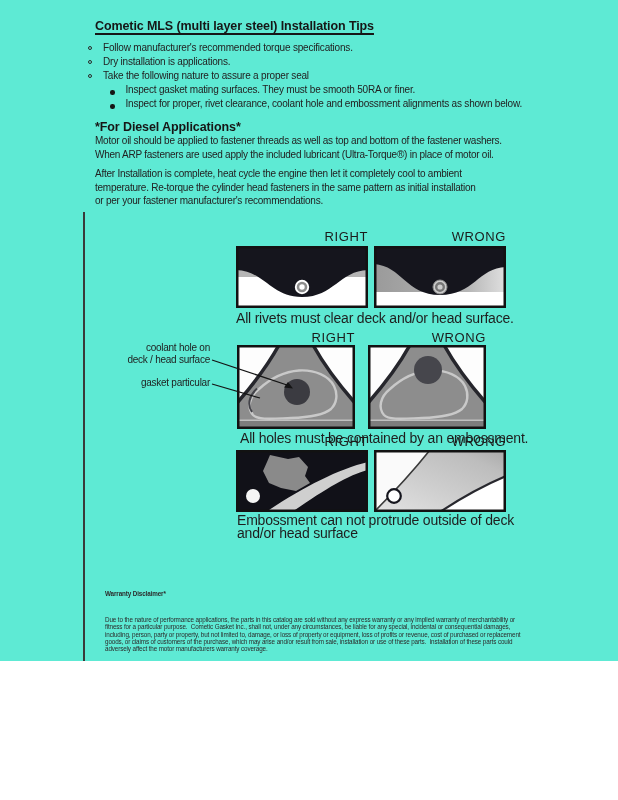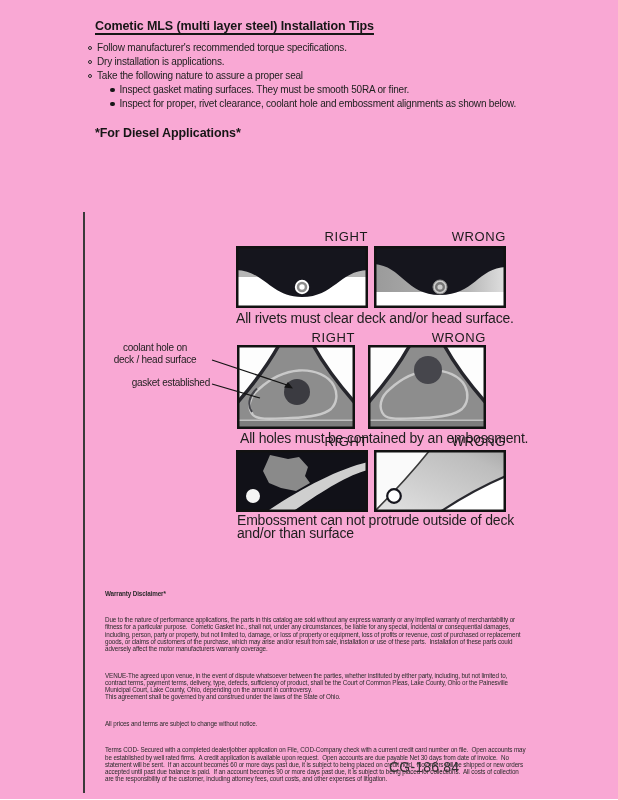--- a/index.html
+++ b/index.html
@@ -1,30 +1,30 @@
 <!DOCTYPE html>
 <html><head>
 <meta charset="utf-8">
 <style>
   * { margin:0; padding:0; box-sizing:border-box; }
   html,body { background:#ffffff; }
   .page {
-    position:relative; width:618px; height:799px; background:#f9a8d4;
+    position:relative; width:618px; height:661px; background:#5eead4;
     font-family:"Liberation Sans", sans-serif; color:#1f1f1f; overflow:hidden;
   }
   .abs { position:absolute; }
   .title {
     font-size:12.5px; font-weight:bold; color:#161616;
     text-decoration:underline; text-decoration-thickness:1.5px; text-underline-offset:3px;
     letter-spacing:-0.1px;
   }
-  .b-row { display:flex; gap:5px; font-size:10px; letter-spacing:-0.2px; line-height:14px; color:#222; }
+  .b-row { display:flex; gap:11px; font-size:10px; letter-spacing:-0.2px; line-height:14px; color:#222; }
   .marker-open { flex:none; width:4px; height:4px; border:1px solid #2a2a2a; border-radius:50%; margin-top:4.5px; }
   .marker-dot { flex:none; width:4.5px; height:4.5px; background:#161616; border-radius:50%; margin-top:4.5px; }
-  .sub { margin-left:22px; }
+  .sub { margin-left:22px;align-items:center; }
   .h2 { font-size:12.5px; font-weight:bold; color:#161616; letter-spacing:-0.1px; }
   .body-text { font-size:10px; letter-spacing:-0.25px; line-height:13.5px; white-space:pre; color:#222; }
   .rw-label { font-size:13px; letter-spacing:0.6px; text-align:right; color:#1b1b1b; }
   .caption { font-size:14px; letter-spacing:-0.2px; color:#1e1e1e; white-space:pre; line-height:13px; }
   .side-label { font-size:10px; letter-spacing:-0.25px; line-height:12px; text-align:right; white-space:pre; color:#1e1e1e; }
   .fineprint { font-size:6.3px; letter-spacing:-0.12px; line-height:7.3px; white-space:pre; color:#2b2b2b; }
   .fineprint > div { margin-bottom:4.5px; }
   .fp-head { font-weight:bold; }
   .docnum { font-size:14px; color:#333333; letter-spacing:0.2px; }
   .vrule { position:absolute; left:83px; top:212px; width:1.5px; height:581px; background:#3a3a3a; }
@@ -55,21 +55,26 @@
     <div class="b-row sub">
       <span class="marker-dot"></span>
       <span>Inspect gasket mating surfaces.  They must be smooth 50RA or finer.</span>
     </div>
     <div class="b-row sub">
       <span class="marker-dot"></span>
       <span>Inspect for proper, rivet clearance, coolant hole and embossment alignments as shown below.</span>
     </div>
   </div>
 
-  <div class="abs h2" style="left:95px; top:126px;">*For Diesel Applications*</div>
+  <div class="abs h2" style="left:95px; top:120px;">*For Diesel Applications*</div>
+  <div class="abs body-text" style="left:95px; top:134px;">Motor oil should be applied to fastener threads as well as top and bottom of the fastener washers.
+When ARP fasteners are used apply the included lubricant (Ultra-Torque®) in place of motor oil.</div>
+  <div class="abs body-text" style="left:95px; top:167px;">After Installation is complete, heat cycle the engine then let it completely cool to ambient
+temperature. Re-torque the cylinder head fasteners in the same pattern as initial installation
+or per your fastener manufacturer's recommendations.</div>
 
   <div class="abs rw-label" style="left:236px; top:229px; width:132px;">RIGHT</div>
   <div class="abs rw-label" style="left:374px; top:229px; width:132px;">WRONG</div>
 
   <div class="abs" style="left:236px; top:246px;">
     <svg width="132" height="62" viewBox="0 0 132 62">
       <rect width="132" height="62" fill="#ffffff"></rect>
       <rect y="24" width="132" height="7" fill="#b5b5b5"></rect>
       <path d="M0,0 H132 V24 C103,25 98,51 66,51 C34,51 29,25 0,24 Z" fill="#15151d"></path>
       <circle cx="66" cy="41" r="7.2" fill="#ffffff"></circle>
@@ -92,23 +97,23 @@
       <circle cx="66" cy="41" r="7" fill="#cccccc" stroke="#8a8a8a" stroke-width="1"></circle>
       <circle cx="66" cy="41" r="3.8" fill="none" stroke="#767676" stroke-width="2.4"></circle>
       <rect x="1.25" y="1.25" width="129.5" height="59.5" fill="none" stroke="#121212" stroke-width="2.5"></rect>
     </svg>
   </div>
   <div class="abs caption" style="left:236px; top:312px;">All rivets must clear deck and/or head surface.</div>
 
   <div class="abs rw-label" style="left:237px; top:330px; width:118px;">RIGHT</div>
   <div class="abs rw-label" style="left:368px; top:330px; width:118px;">WRONG</div>
 
-  <div class="abs side-label" style="left:100px; top:342px; width:110px;text-align:center;">coolant hole on
+  <div class="abs side-label" style="left:100px; top:342px; width:110px;">coolant hole on
 deck / head surface</div>
-  <div class="abs side-label" style="left:100px; top:377px; width:110px;">gasket established</div>
+  <div class="abs side-label" style="left:100px; top:377px; width:110px;">gasket particular</div>
 
   <div class="abs" style="left:237px; top:345px;">
     <svg width="118" height="84" viewBox="0 0 118 84">
       <rect width="118" height="84" fill="#8d8d8d"></rect>
       <rect y="76" width="118" height="8" fill="#7d7d7d"></rect>
       <rect y="74.5" width="118" height="1.5" fill="#c0c0c0"></rect>
       <path d="M0,0 H42 C31,20 14,42 0,58 Z" fill="#fdfdfd"></path>
       <path d="M42,0 C31,20 14,42 0,58" fill="none" stroke="#26262c" stroke-width="3.5"></path>
       <path d="M118,0 H76 C87,20 104,42 118,58 Z" fill="#fdfdfd"></path>
       <path d="M76,0 C87,20 104,42 118,58" fill="none" stroke="#26262c" stroke-width="3.5"></path>
@@ -168,21 +173,21 @@
       <rect width="132" height="62" fill="url(#gBand)"></rect>
       <path d="M0,0 H56 C40,20 18,44 0,62 Z" fill="#fafafa"></path>
       <path d="M56,0 C40,20 18,44 0,62" fill="none" stroke="#3a3a3a" stroke-width="1.6"></path>
       <path d="M132,26 C106,37 84,50 66,62 H132 Z" fill="#ffffff"></path>
       <path d="M132,26 C106,37 84,50 66,62" fill="none" stroke="#28282e" stroke-width="2.2"></path>
       <circle cx="20" cy="46" r="6.8" fill="#ffffff" stroke="#15151d" stroke-width="2.2"></circle>
       <rect x="1.25" y="1.25" width="129.5" height="59.5" fill="none" stroke="#121212" stroke-width="2.5"></rect>
     </svg>
   </div>
   <div class="abs caption" style="left:237px; top:514px;">Embossment can not protrude outside of deck
-and/or than surface</div>
+and/or head surface</div>
 
   <div class="abs fineprint" style="left:105px; top:575px; width:470px;">
     <div class="fp-head">Warranty Disclaimer*</div>
     <div>Due to the nature of performance applications, the parts in this catalog are sold without any express warranty or any implied warranty of merchantability or
 fitness for a particular purpose.  Cometic Gasket Inc., shall not, under any circumstances, be liable for any special, incidental or consequential damages,
 including, person, party or property, but not limited to, damage, or loss of property or equipment, loss of profits or revenue, cost of purchased or replacement
 goods, or claims of customers of the purchase, which may arise and/or result from sale, installation or use of these parts.  Installation of these parts could
 adversely affect the motor manufacturers warranty coverage.</div>
     <div>VENUE-The agreed upon venue, in the event of dispute whatsoever between the parties, whether instituted by either party, including, but not limited to,
 contract terms, payment terms, delivery, type, defects, sufficiency of product, shall be the Court of Common Pleas, Lake County, Ohio or the Painesville

